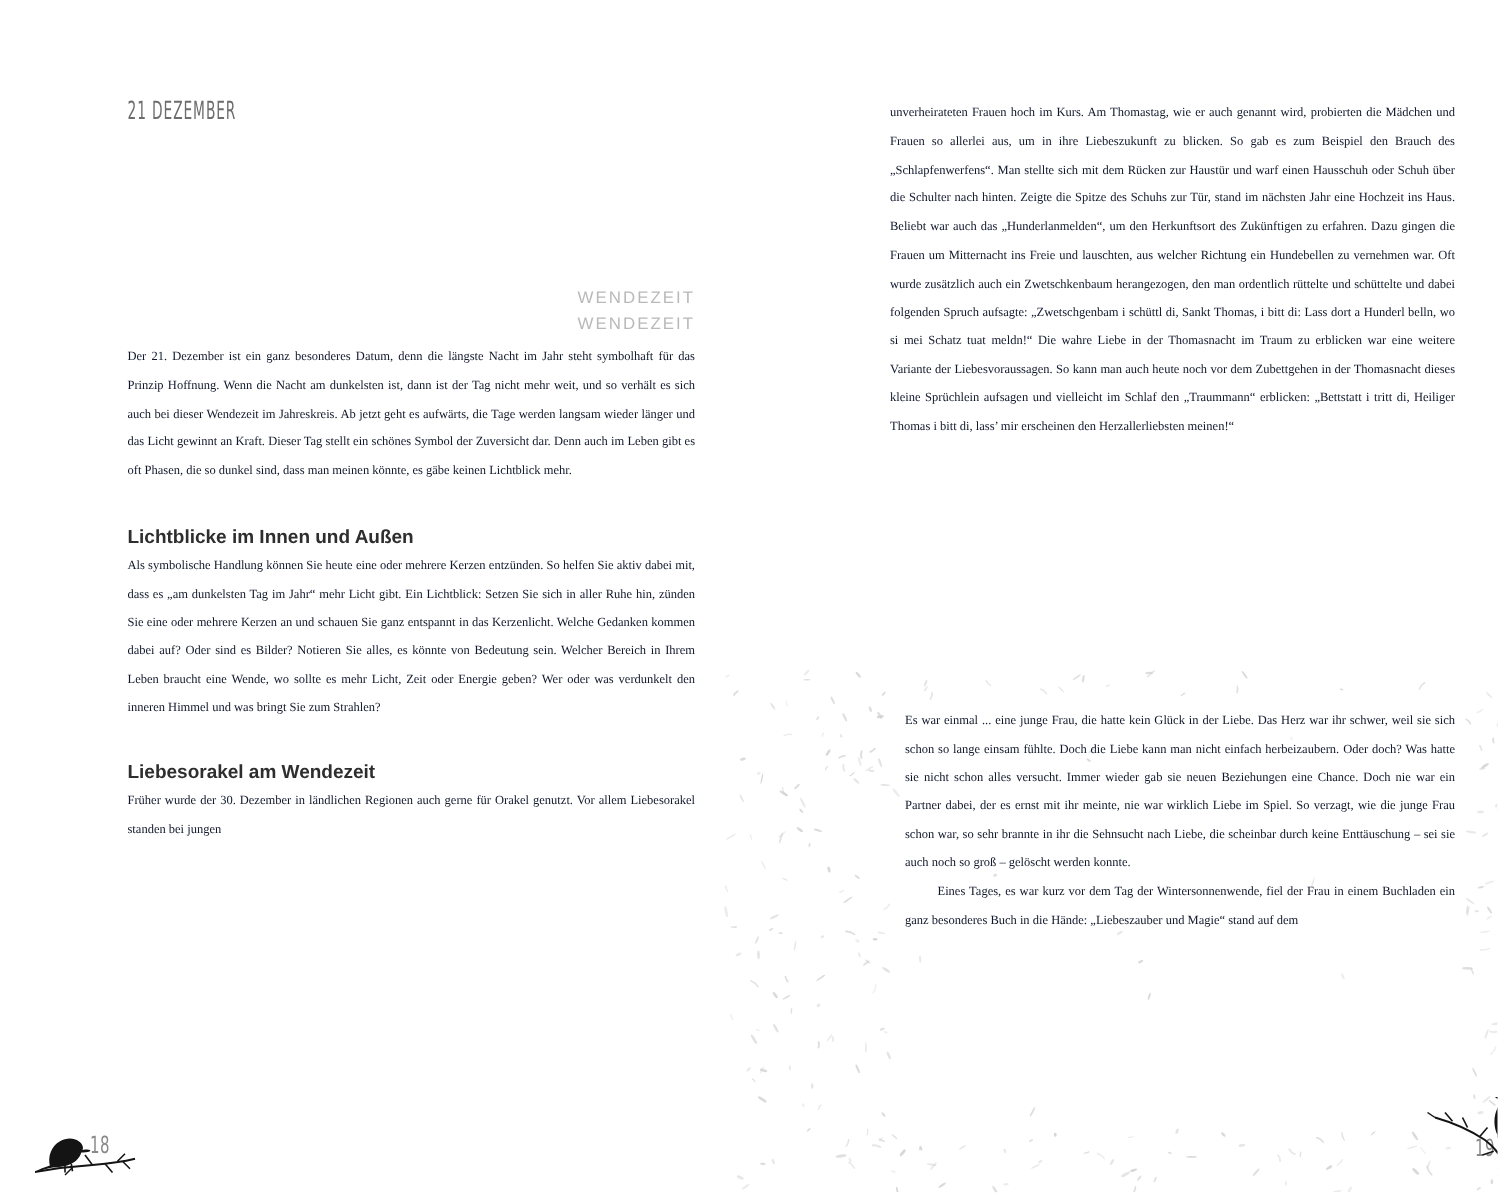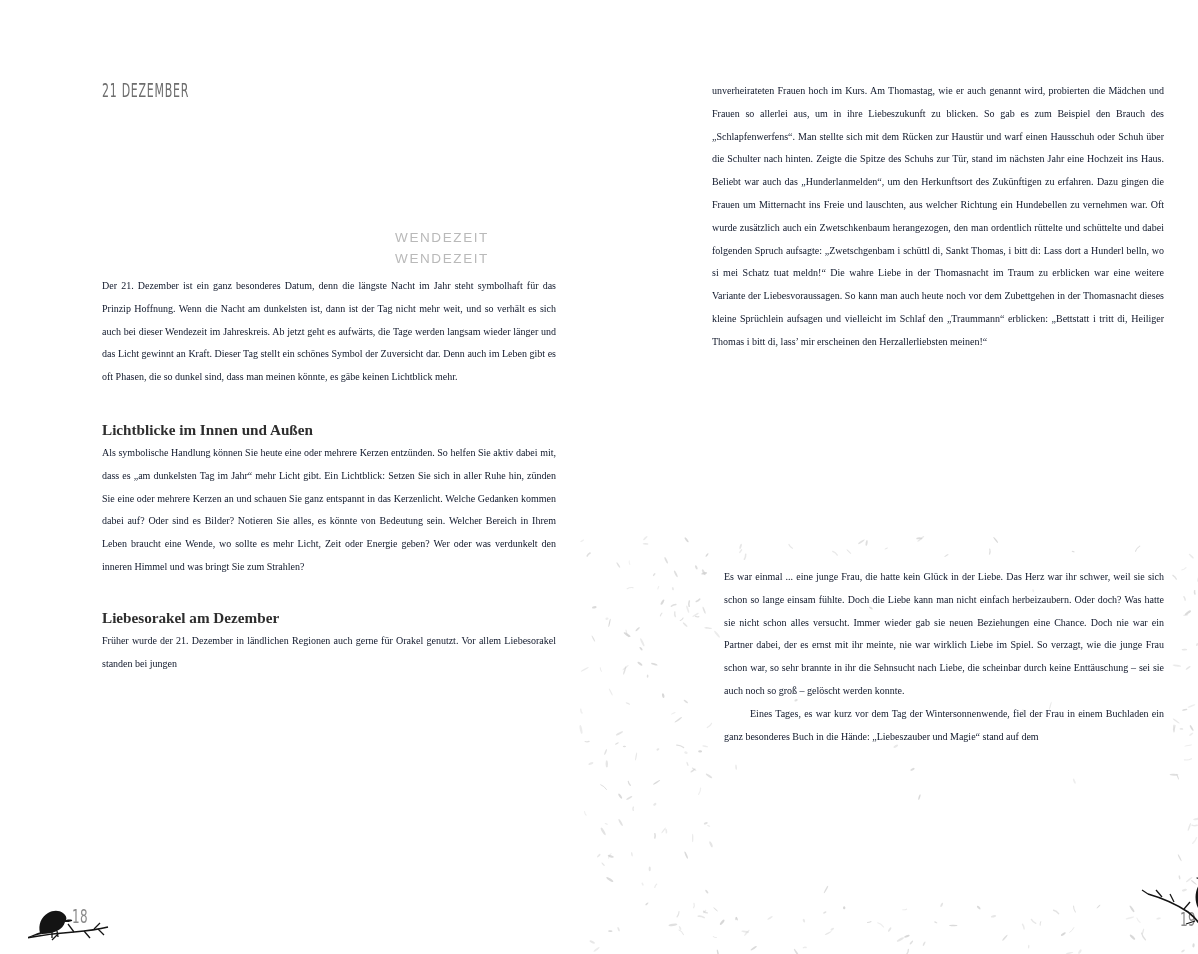--- a/index.html
+++ b/index.html
@@ -87,21 +87,21 @@
     margin: 0;
     font-weight: 400;
   }
 
   
   #keywords {
     position: absolute;
     left: 300px;
     top: 228px;
     width: 228px;
-    text-align: center;
+    text-align: right;
     z-index: 2;
   }
   .keyword {
     font-family: "Liberation Sans", sans-serif;
     font-size: 13.5px;
     letter-spacing: 1.6px;
     color: #b9b9b9;
     line-height: 1.55;
     display: block;
   }
@@ -113,21 +113,21 @@
     line-height: 22.8px;
     color: #0f172a;
     text-align: justify;
     margin: 0;
     hyphens: manual;
   }
   .body-text + .body-text { margin-top: 0; }
   .indented { text-indent: 26px; }
 
   .section-head {
-    font-family: Liberation Serif, serif;
+    font-family: Liberation Sans, sans-serif;
     font-size: 15.2px;
     font-weight: bold;
     color: #2e2e2e;
     line-height: 22px;
     margin: 0 0 1px 0;
   }
 
   .spacer-lg { height: 30px; }
   .spacer-md { height: 28px; }
 
@@ -429,22 +429,22 @@
       <p class="body-text">Der 21. Dezember ist ein ganz besonderes Datum, denn die längste Nacht im Jahr steht symbolhaft für das Prinzip Hoffnung. Wenn die Nacht am dunkelsten ist, dann ist der Tag nicht mehr weit, und so verhält es sich auch bei dieser Wendezeit im Jahreskreis. Ab jetzt geht es aufwärts, die Tage werden langsam wieder länger und das Licht gewinnt an Kraft. Dieser Tag stellt ein schönes Symbol der Zuversicht dar. Denn auch im Leben gibt es oft Phasen, die so dunkel sind, dass man meinen könnte, es gäbe keinen Lichtblick mehr.</p>
     </div>
 
     <div class="spacer-lg"></div>
 
     <h3 class="section-head">Lichtblicke im Innen und Außen</h3>
     <p class="body-text">Als symbolische Handlung können Sie heute eine oder mehrere Kerzen entzünden. So helfen Sie aktiv dabei mit, dass es „am dunkelsten Tag im Jahr“ mehr Licht gibt. Ein Lichtblick: Setzen Sie sich in aller Ruhe hin, zünden Sie eine oder mehrere Kerzen an und schauen Sie ganz entspannt in das Kerzenlicht. Welche Gedanken kommen dabei auf? Oder sind es Bilder? Notieren Sie alles, es könnte von Bedeutung sein. Welcher Bereich in Ihrem Leben braucht eine Wende, wo sollte es mehr Licht, Zeit oder Energie geben? Wer oder was verdunkelt den inneren Himmel und was bringt Sie zum Strahlen?</p>
 
     <div class="spacer-md"></div>
 
-    <h3 class="section-head">Liebesorakel am Dezember</h3>
-    <p class="body-text">Früher wurde der 21. Dezember in ländlichen Regionen auch gerne für Orakel genutzt. Vor allem Liebesorakel standen bei jungen</p>
+    <h3 class="section-head">Liebesorakel am Wendezeit</h3>
+    <p class="body-text">Früher wurde der 30. Dezember in ländlichen Regionen auch gerne für Orakel genutzt. Vor allem Liebesorakel standen bei jungen</p>
   </div>
 
   <div id="keywords">
     <span class="keyword">WENDEZEIT</span>
     <span class="keyword">WENDEZEIT</span>
   </div>
 
   <div id="right-column-top" class="column">
     <p class="body-text">unverheirateten Frauen hoch im Kurs. Am Thomastag, wie er auch genannt wird, probierten die Mädchen und Frauen so allerlei aus, um in ihre Liebeszukunft zu blicken. So gab es zum Beispiel den Brauch des „Schlapfenwerfens“. Man stellte sich mit dem Rücken zur Haustür und warf einen Hausschuh oder Schuh über die Schulter nach hinten. Zeigte die Spitze des Schuhs zur Tür, stand im nächsten Jahr eine Hochzeit ins Haus. Beliebt war auch das „Hunderlanmelden“, um den Herkunftsort des Zukünftigen zu erfahren. Dazu gingen die Frauen um Mitternacht ins Freie und lauschten, aus welcher Richtung ein Hundebellen zu vernehmen war. Oft wurde zusätzlich auch ein Zwetschkenbaum herangezogen, den man ordentlich rüttelte und schüttelte und dabei folgenden Spruch aufsagte: „Zwetschgenbam i schüttl di, Sankt Thomas, i bitt di: Lass dort a Hunderl belln, wo si mei Schatz tuat meldn!“ Die wahre Liebe in der Thomasnacht im Traum zu erblicken war eine weitere Variante der Liebesvoraussagen. So kann man auch heute noch vor dem Zubettgehen in der Thomasnacht dieses kleine Sprüchlein aufsagen und vielleicht im Schlaf den „Traummann“ erblicken: „Bettstatt i tritt di, Heiliger Thomas i bitt di, lass’ mir erscheinen den Herzallerliebsten meinen!“</p>
   </div>

